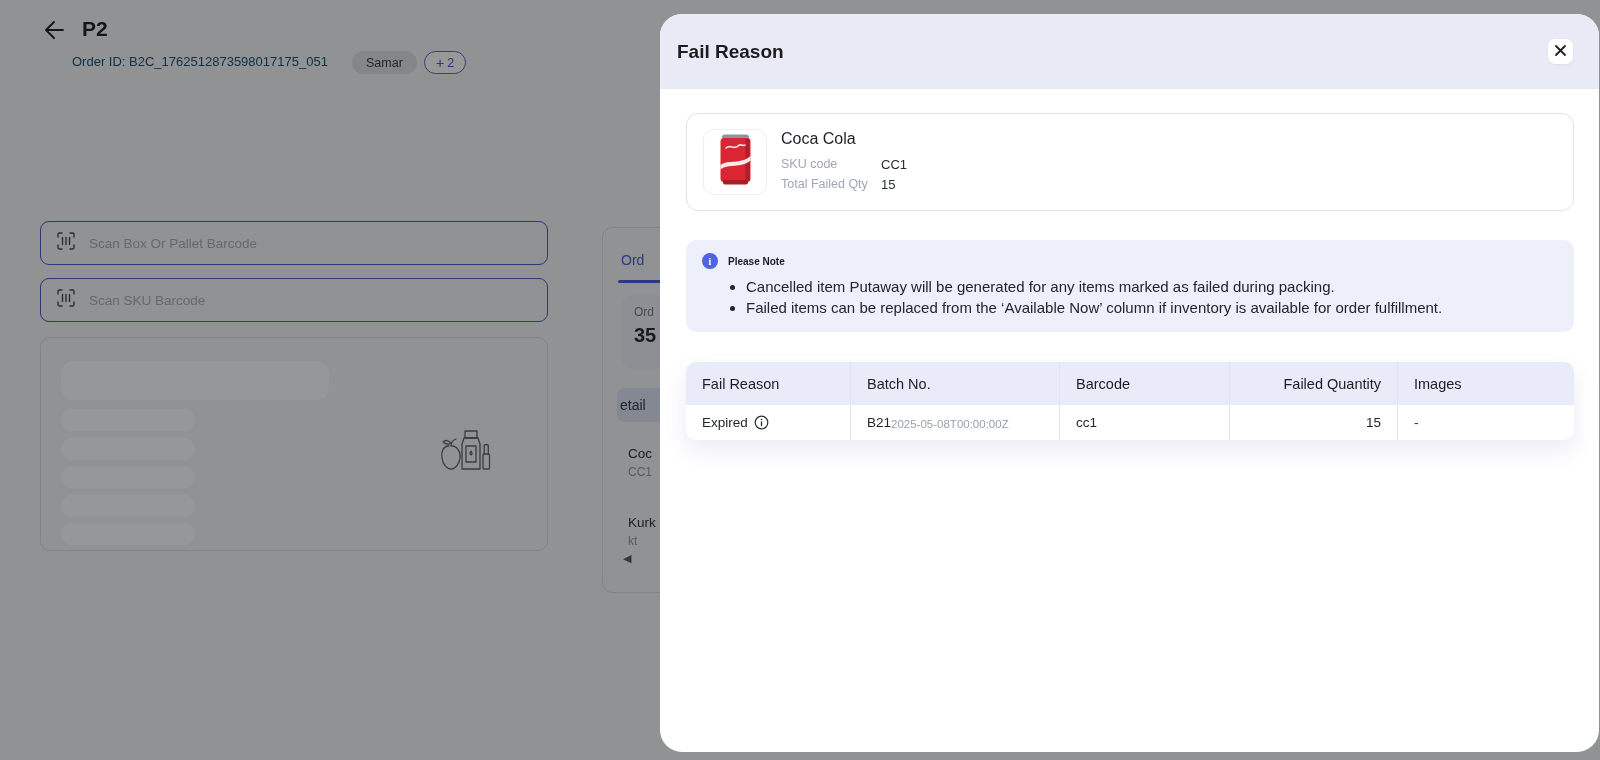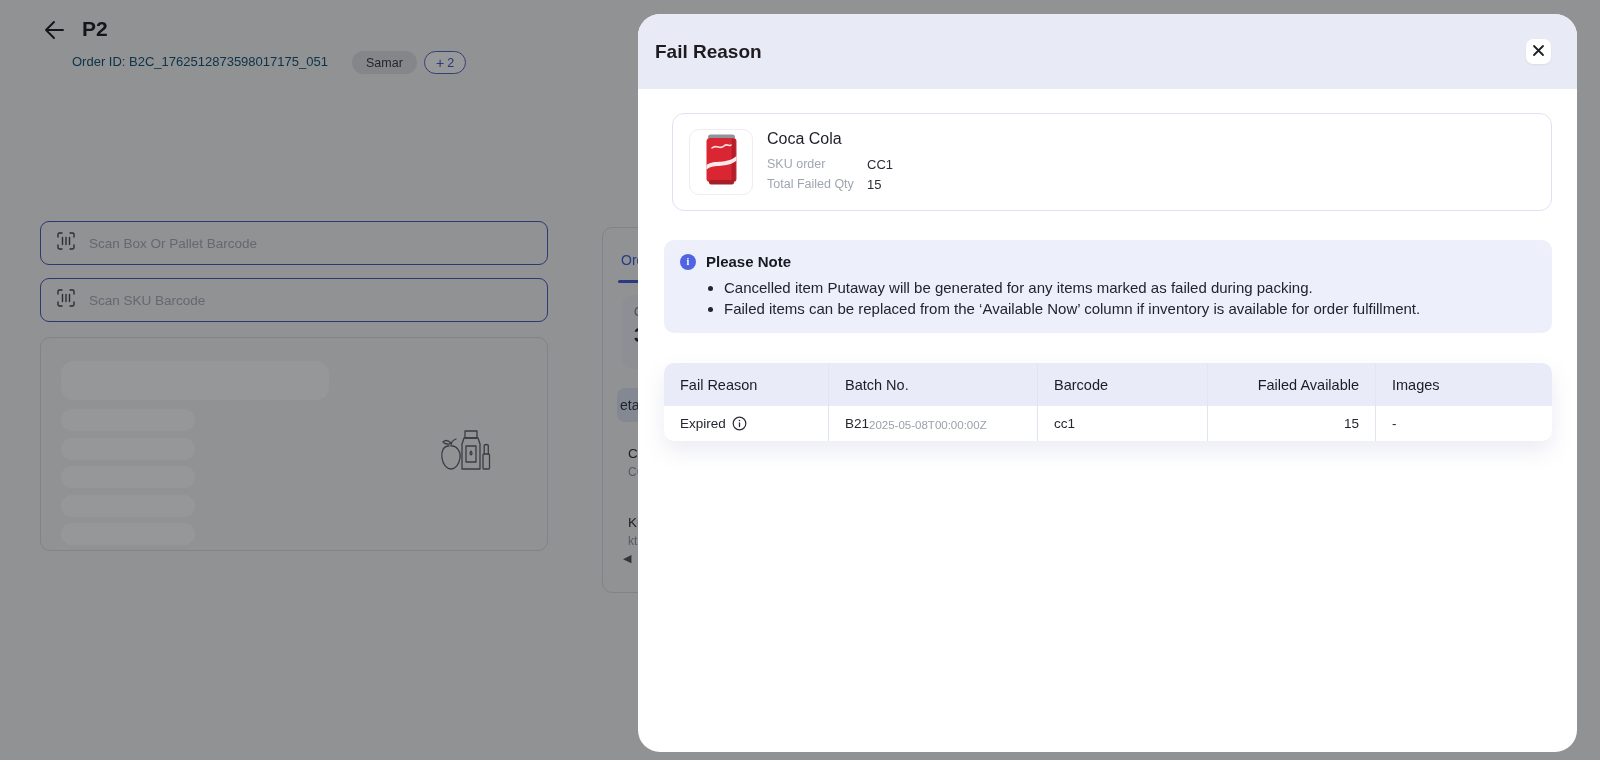--- a/index.html
+++ b/index.html
@@ -34,40 +34,40 @@
   .side-subtab { position:absolute; left:14px; top:160px; height:34px; background:#dbe1f3; border-radius:8px; display:flex; align-items:center;
                  padding:0 14px 0 3px; font-size:14px; color:#2a2f3a; width:90px; cursor:pointer; }
   .side-item { position:absolute; left:25px; }
   .side-item .nm { font-size:13.5px; color:#23262c; }
   .side-item .sk { font-size:12px; color:#8b919c; margin-top:4px; }
   .item-1 { top:218px; } .item-2 { top:287px; }
   .side-chevron { position:absolute; left:20px; top:324px; font-size:11px; color:#4a4e55; cursor:pointer; }
 
   
   .backdrop { position:absolute; inset:0; background:rgba(20,22,26,0.44); z-index:5; }
-  .modal { position:absolute; left:638px; top:14px; width:939px; height:738px; background:#fff; border-radius:22px; z-index:10; overflow:hidden; }
+  .modal { position:absolute; left:660px; top:14px; width:939px; height:738px; background:#fff; border-radius:22px; z-index:10; overflow:hidden; }
   .modal-header { position:relative; height:75px; background:#e8eaf6; display:flex; align-items:center; padding:0 25px 0 17px; }
   .modal-title { font-size:19px; font-weight:600; color:#1d1b20; }
   .modal-close { position:absolute; right:26px; top:25px; width:25px; height:25px; background:#fff; border:none; border-radius:7px;
                  display:flex; align-items:center; justify-content:center; cursor:pointer; box-shadow:0 1px 2px rgba(40,45,70,.08); }
   .modal-body { padding:24px 25px 0 26px; }
 
-  .prod-card { display:flex; gap:14px; border:1px solid #dee1f1; border-radius:12px; padding:15px 16px; height:98px; background:#fff;margin-left:8px; }
+  .prod-card { display:flex; gap:14px; border:1px solid #dee1f1; border-radius:12px; padding:15px 16px; height:98px; background:#fff; }
   .prod-img { width:64px; height:66px; border:1px solid #ededf3; border-radius:10px; background:#fff;
               display:flex; align-items:center; justify-content:center; flex-shrink:0; }
   .prod-info .name { font-size:16px; font-weight:500; color:#1c1f26; margin:1px 0 8px; }
   .prod-row { display:flex; font-size:12.5px; margin-top:3px; line-height:17px; }
   .prod-row .lbl { width:100px; color:#a0a6b1; }
   .prod-row .val { color:#2a2e36; font-weight:500; font-size:13px; }
 
   .note-box { margin-top:29px; background:#edeffa; border-radius:10px; padding:13px 18px 14px 16px; }
   .note-head { display:flex; align-items:center; gap:10px; }
   .note-i { width:16px; height:16px; border-radius:50%; background:#5064e3; color:#fff; font-size:10px; font-weight:700;
             display:flex; align-items:center; justify-content:center; font-family:"Liberation Serif", serif; }
-  .note-title { font-size:15px; font-weight:700; color:#171a20; }
+  .note-title { font-size:10px; font-weight:700; color:#171a20; }
   .note-box ul { margin:7px 0 0 44px; }
   .note-box li { font-size:15px; color:#22252d; line-height:21px; }
 
   .fail-table { margin-top:30px; border-radius:10px; overflow:hidden; background:#fff; box-shadow:0 10px 22px rgba(100,110,160,.13); }
   .t-row { display:flex; }
   .t-head { background:#e9ebf8; }
   .t-cell { padding:0 16px; display:flex; align-items:center; border-right:1px solid #e2e5f0; }
   .t-cell:last-child { border-right:none; }
   .t-head .t-cell { height:43px; font-size:14.5px; font-weight:500; color:#1b1e24; }
   .t-body .t-cell { height:35px; font-size:13.5px; color:#24272e;text-align:right; }
@@ -190,21 +190,21 @@
               <rect x="28.5" y="5" width="4" height="42" fill="#b01f29"></rect>
               <rect x="6" y="46" width="25" height="4.5" rx="2" fill="#a51f28"></rect>
               <path d="M3.5 31 C 12 25, 23 31, 33.5 22 L33.5 26.5 C 23 35, 12 29, 3.5 35.5 Z" fill="#ffffff" opacity="0.9"></path>
               <path d="M9 14 C 13 10, 17 16, 21 12 C 24 9, 27 13, 28 11" stroke="#ffffff" stroke-width="1.6" fill="none" stroke-linecap="round" opacity="0.85"></path>
             </svg>
           </span>
         </div>
         <div class="prod-info">
           <div class="name">Coca Cola</div>
           <div class="prod-row">
-            <span class="lbl">SKU order</span>
+            <span class="lbl">SKU code</span>
             <span class="val">CC1</span>
           </div>
           <div class="prod-row">
             <span class="lbl">Total Failed Qty</span>
             <span class="val">15</span>
           </div>
         </div>
       </div>
 
       <div class="note-box">
@@ -216,21 +216,21 @@
           <li>Cancelled item Putaway will be generated for any items marked as failed during packing.</li>
           <li>Failed items can be replaced from the ‘Available Now’ column if inventory is available for order fulfillment.</li>
         </ul>
       </div>
 
       <div class="fail-table">
         <div class="t-row t-head">
           <div class="t-cell c0">Fail Reason</div>
           <div class="t-cell c1">Batch No.</div>
           <div class="t-cell c2">Barcode</div>
-          <div class="t-cell c3">Failed Available</div>
+          <div class="t-cell c3">Failed Quantity</div>
           <div class="t-cell c4">Images</div>
         </div>
         <div class="t-row t-body">
           <div class="t-cell c0 reason-cell">
             <span>Expired</span>
             <span style="display:flex">
               <svg width="15" height="15" viewBox="0 0 15 15" fill="none">
                   <circle cx="7.5" cy="7.5" r="6.3" stroke="#2a2d33" stroke-width="1.2"></circle>
                   <path d="M7.5 6.8 V10.6" stroke="#2a2d33" stroke-width="1.3" stroke-linecap="round"></path>
                   <circle cx="7.5" cy="4.5" r="0.8" fill="#2a2d33"></circle>

